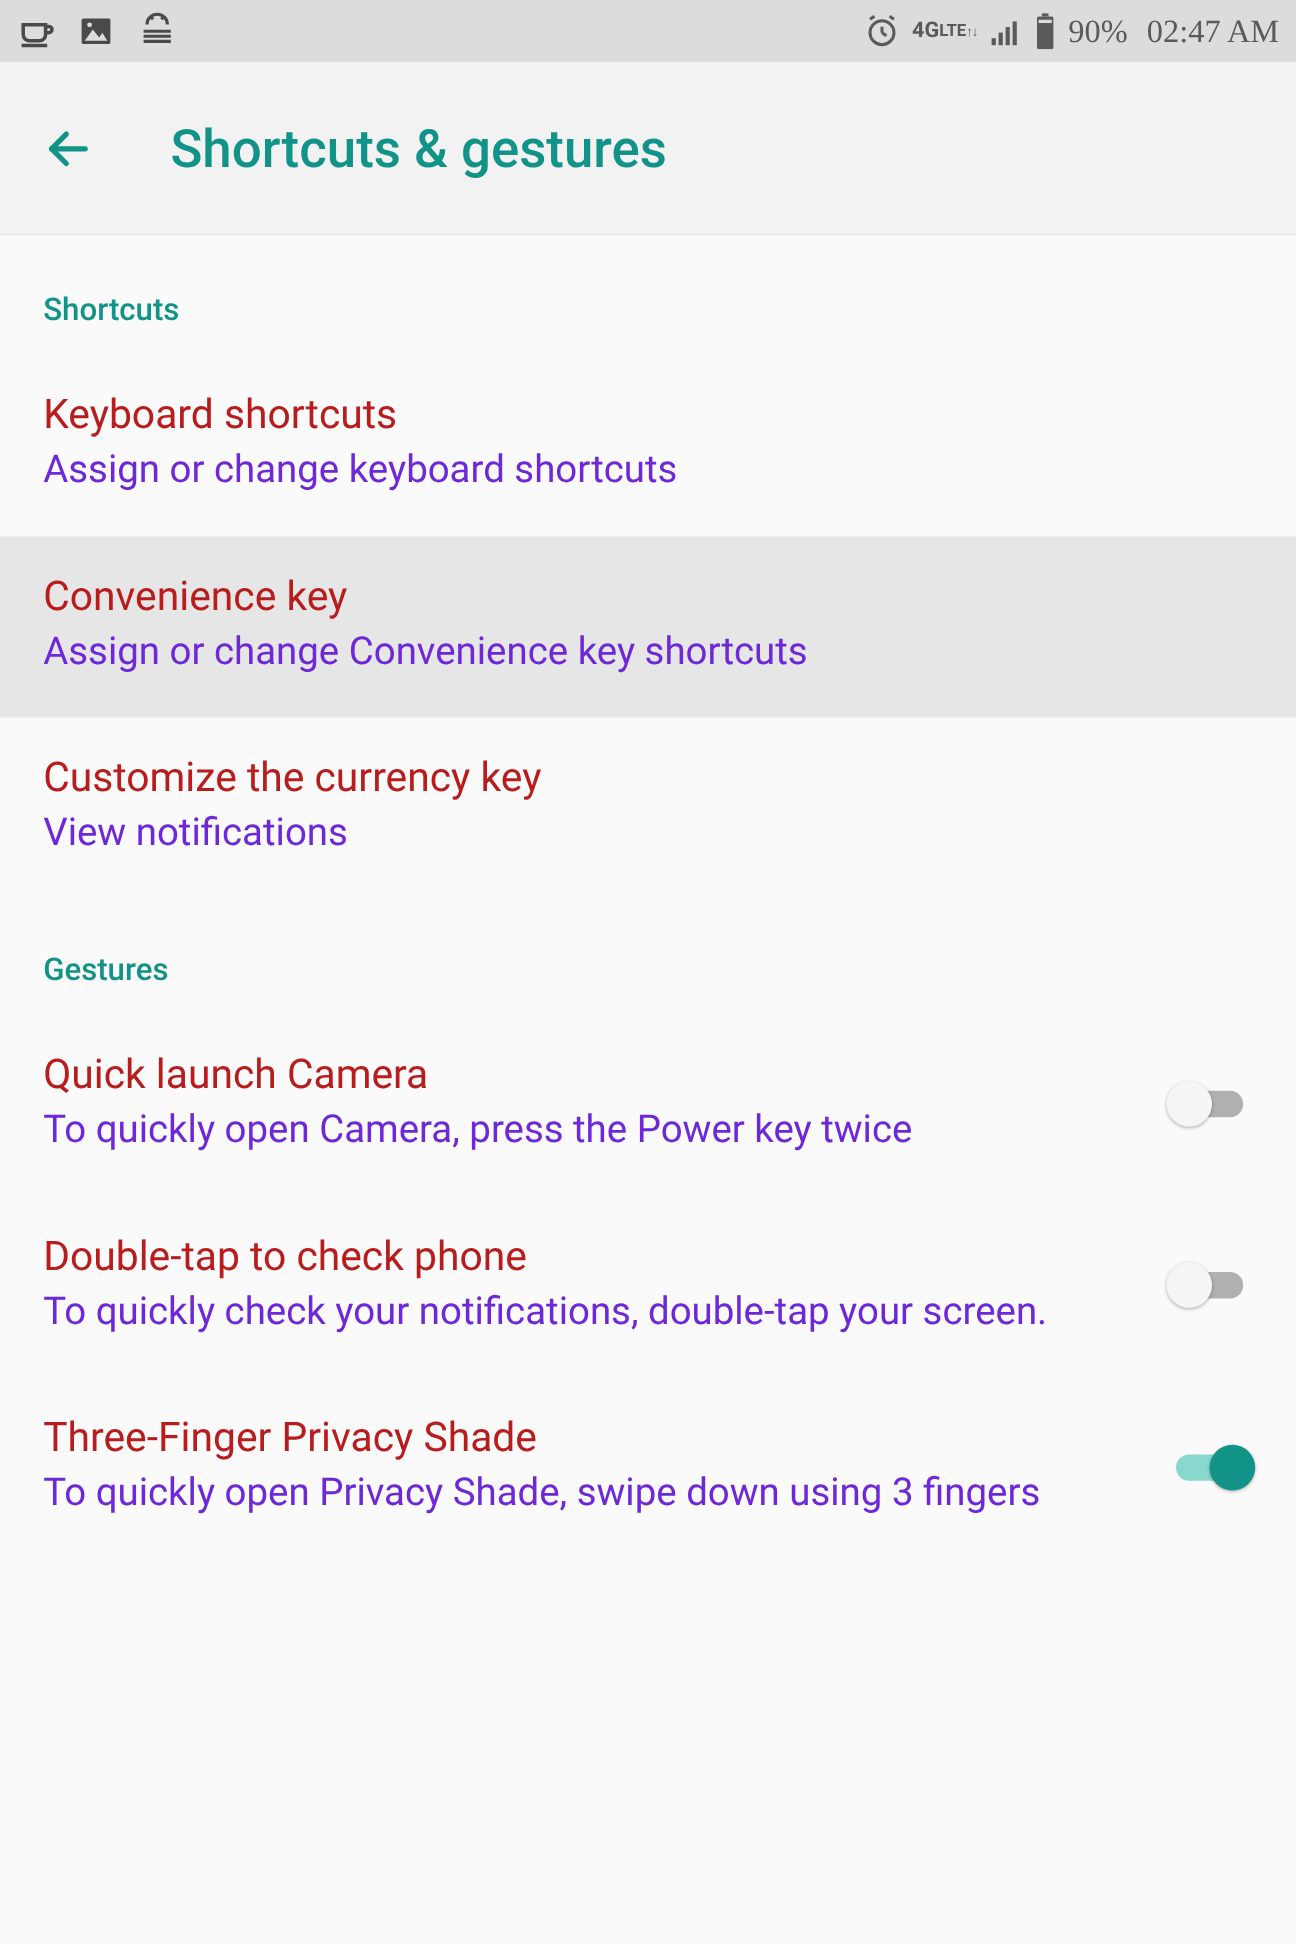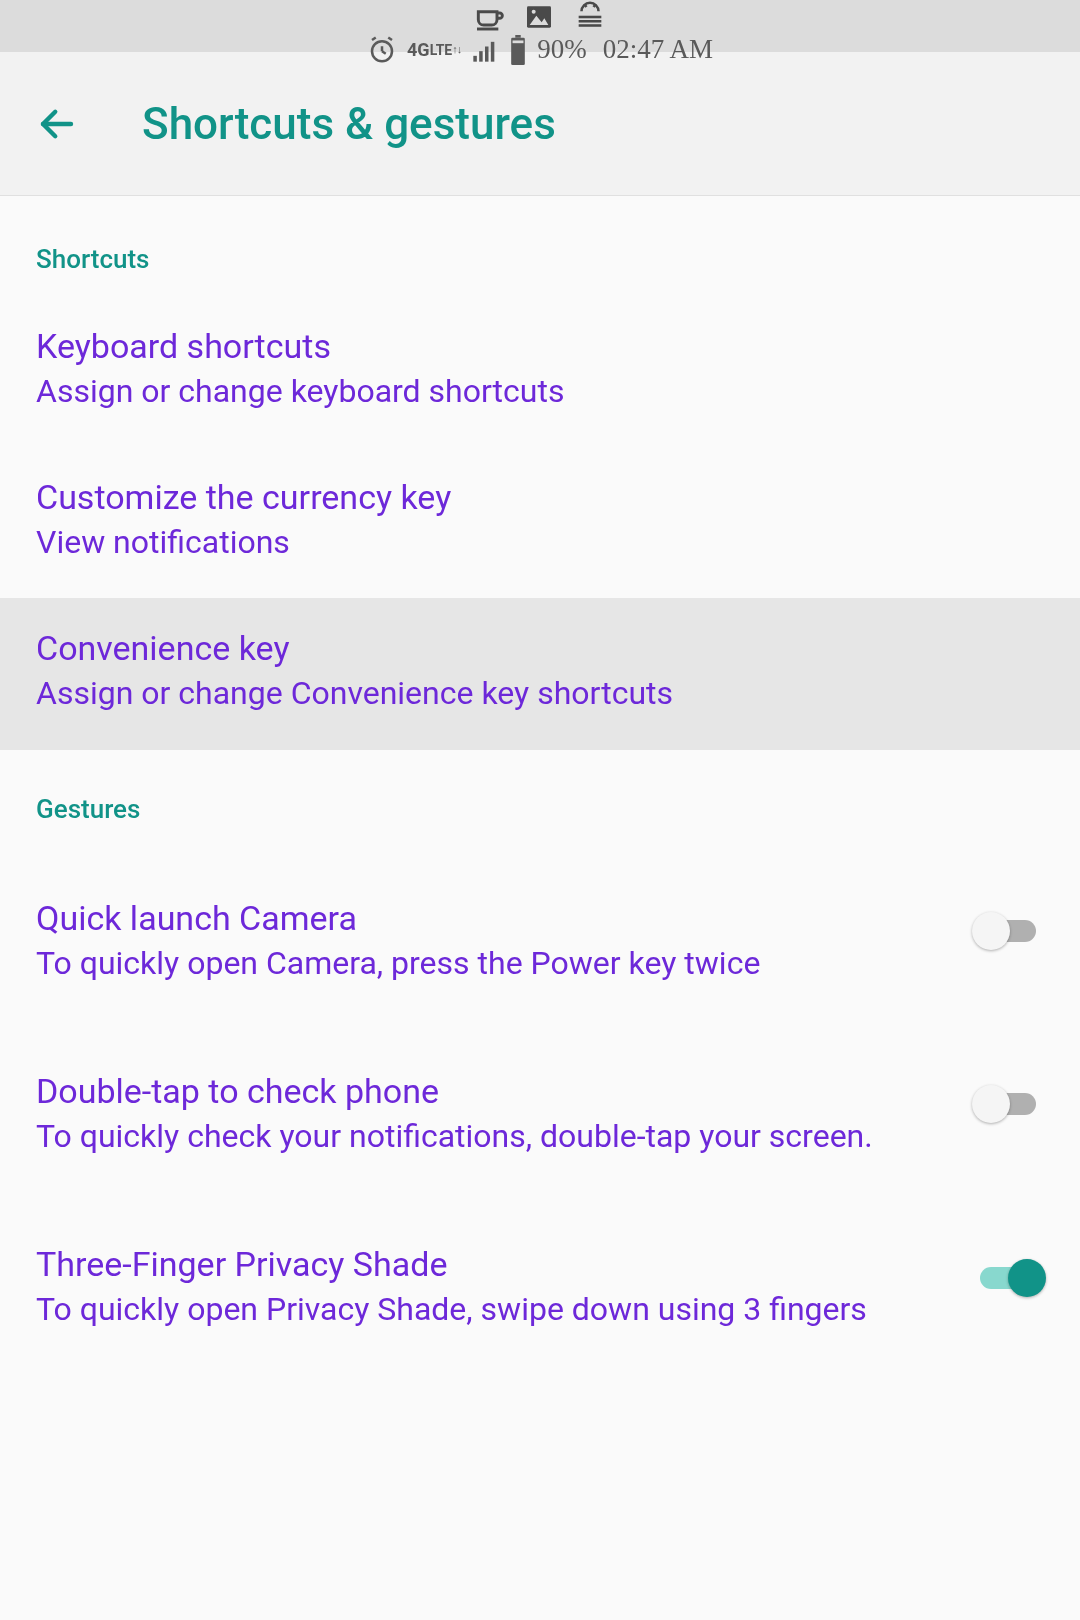--- a/index.html
+++ b/index.html
@@ -16,21 +16,20 @@
     }
     
     .status-bar {
       height: 52px;
       background: #dcdcdc;
       display: flex;
       align-items: center;
       justify-content: space-between;
       padding: 0 14px;
       color: #4a4a4a;
-      flex-direction: column;
     }
     .status-left {
       display: flex;
       align-items: center;
       gap: 18px;
     }
     .status-right {
       display: flex;
       align-items: center;
       gap: 10px;
@@ -83,40 +82,39 @@
     }
     .setting-item {
       padding: 30px 36px 34px 36px;
       cursor: pointer;
     }
     .setting-item.highlighted {
       background: #e6e6e6;
     }
     .setting-title {
       font-size: 34px;
-      color: #6d28d9;
+      color: #b91c1c;
       margin-bottom: 4px;
       font-weight: 400;
     }
     .setting-subtitle {
       font-size: 32px;
       color: #6d28d9;
       line-height: 1.35;
       font-weight: 400;
     }
     .setting-row {
       display: flex;
       align-items: center;
       justify-content: space-between;
       padding: 30px 36px 34px 36px;
     }
     .setting-row .setting-text {
       flex: 1;
       padding-right: 20px;
-      margin-top: 22px;
     }
     
     .switch {
       position: relative;
       width: 72px;
       height: 44px;
       cursor: pointer;
       flex-shrink: 0;
     }
     .switch-track {
@@ -223,28 +221,28 @@
 
 <div class="content">
 
   <div class="section-header">Shortcuts</div>
 
   <div class="setting-item">
     <div class="setting-title">Keyboard shortcuts</div>
     <div class="setting-subtitle">Assign or change keyboard shortcuts</div>
   </div>
 
+  <div class="setting-item highlighted">
+    <div class="setting-title">Convenience key</div>
+    <div class="setting-subtitle">Assign or change Convenience key shortcuts</div>
+  </div>
+
   <div class="setting-item">
     <div class="setting-title">Customize the currency key</div>
     <div class="setting-subtitle">View notifications</div>
-  </div>
-
-  <div class="setting-item highlighted">
-    <div class="setting-title">Convenience key</div>
-    <div class="setting-subtitle">Assign or change Convenience key shortcuts</div>
   </div>
 
   <div class="section-header" style="padding-top:44px;">Gestures</div>
 
   <div class="setting-row">
     <div class="setting-text">
       <div class="setting-title">Quick launch Camera</div>
       <div class="setting-subtitle">To quickly open Camera, press the Power key twice</div>
     </div>
     <div class="switch">

